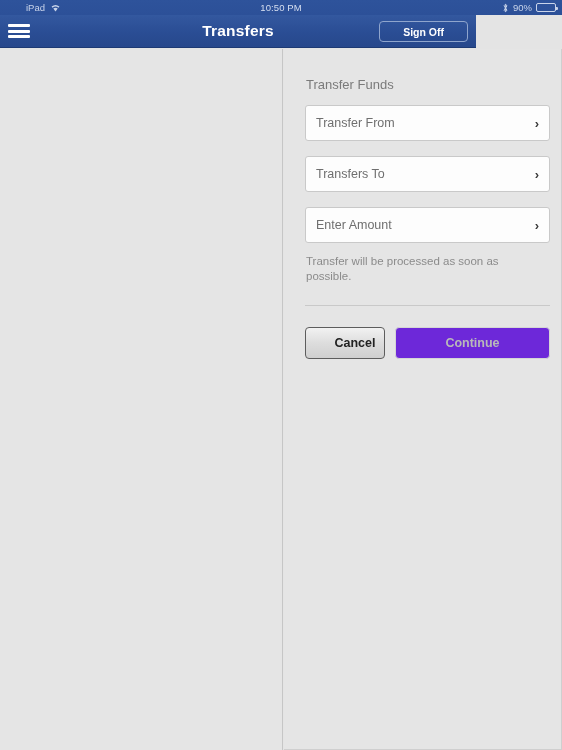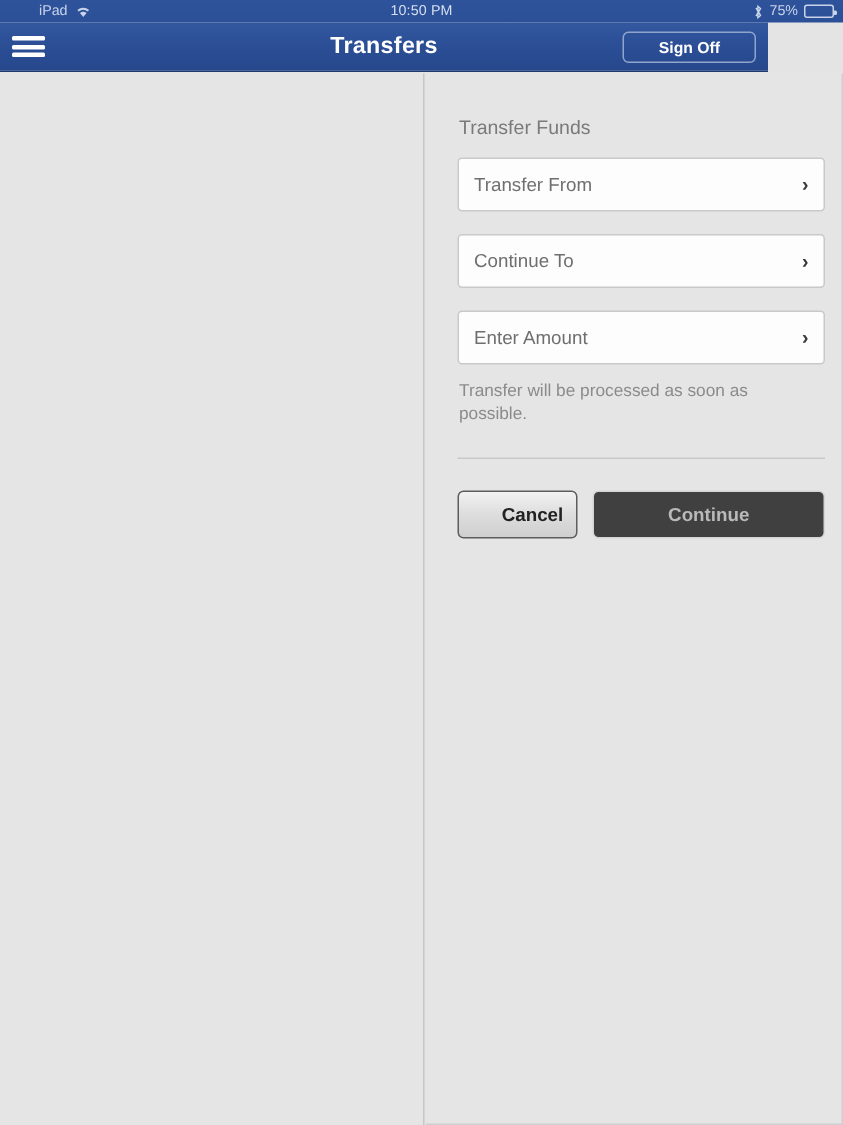--- a/index.html
+++ b/index.html
@@ -78,21 +78,21 @@
     height: 100%;
     width: 75%;
     background: #e8edf7;
     border-radius: 1px;
   }
 
   
   .nav-bar {
     position: absolute;
     top: 15px; left: 0;
-    width: 512px;
+    width: 476px;
     height: 33px;
     background: linear-gradient(to bottom, #33589f 0%, #2a4d94 55%, #27488c 100%);
     border-bottom: 1px solid #1d3a74;
     display: flex;
     align-items: center;
   }
   .hamburger {
     position: absolute;
     left: 8px;
     top: 7px;
@@ -246,21 +246,21 @@
   }
   .btn-cancel {
     width: 80px;
     background: linear-gradient(to bottom, #f2f2f2 0%, #dddddd 50%, #cfcfcf 100%);
     border: 1px solid #5d5d5d;
     color: #222222;
     padding-left: 20px;
   }
   .btn-continue {
     flex: 1;
-    background: #404040;
+    background: #6d28d9;
     border: 1px solid #d5d5d5;
     color: #b9b9b9;
     cursor: default;
   }
 </style>
 </head>
 <body>
 
 <div id="app">
 
@@ -274,21 +274,21 @@
         </svg>
       </span>
     </div>
     <div class="status-center">10:50 PM</div>
     <div class="status-right">
       <span class="bt-icon">
         <svg width="7" height="10" viewBox="0 0 7 10">
           <path d="M2 2.3 L5 7.3 L3.3 8.8 L3.3 1.2 L5 2.7 L2 7.7" stroke="#c9d4ea" stroke-width="1" fill="none"></path>
         </svg>
       </span>
-      <span>75%</span>
+      <span>90%</span>
       <span class="battery">
         <span class="battery-fill" style="width: 75%;"></span>
       </span>
     </div>
   </div>
 
   <div class="nav-bar">
     <div class="hamburger">
       <span></span>
       <span></span>
@@ -307,21 +307,21 @@
       <div class="section-title">Transfer Funds</div>
 
       <div class="field-list">
 
         <div class="field-row">
           <span class="field-label">Transfer From</span>
           <span class="chevron">›</span>
         </div>
 
         <div class="field-row">
-          <span class="field-label">Continue To</span>
+          <span class="field-label">Transfers To</span>
           <span class="chevron">›</span>
         </div>
 
         <div class="field-row">
           <span class="field-label">Enter Amount</span>
           <span class="chevron">›</span>
         </div>
 
       </div>
 

